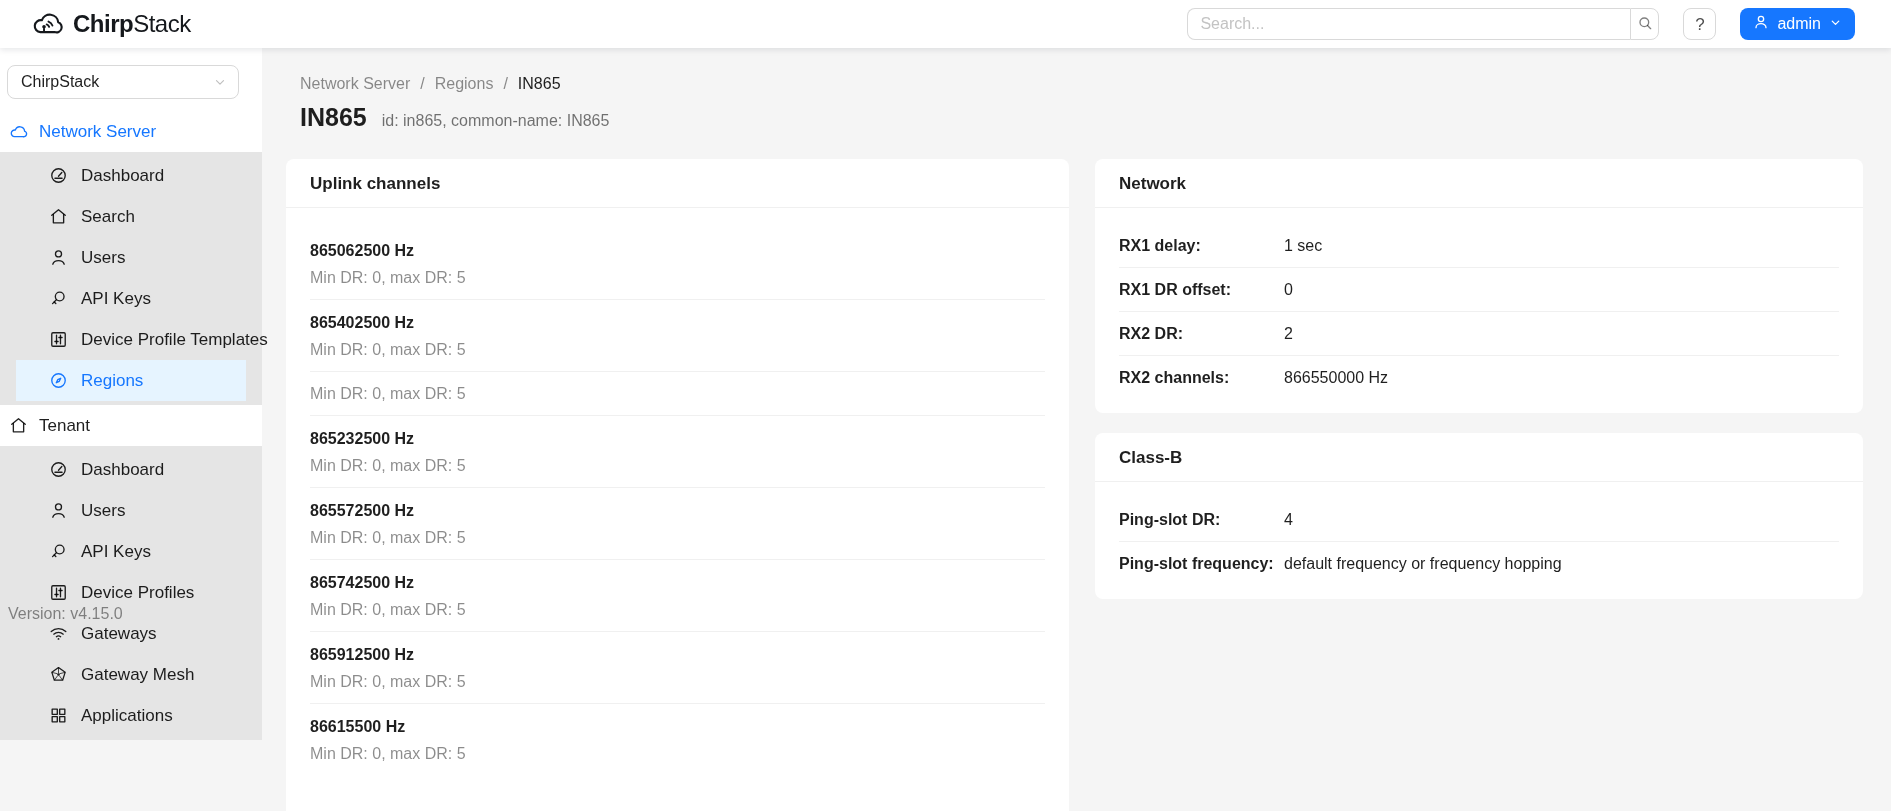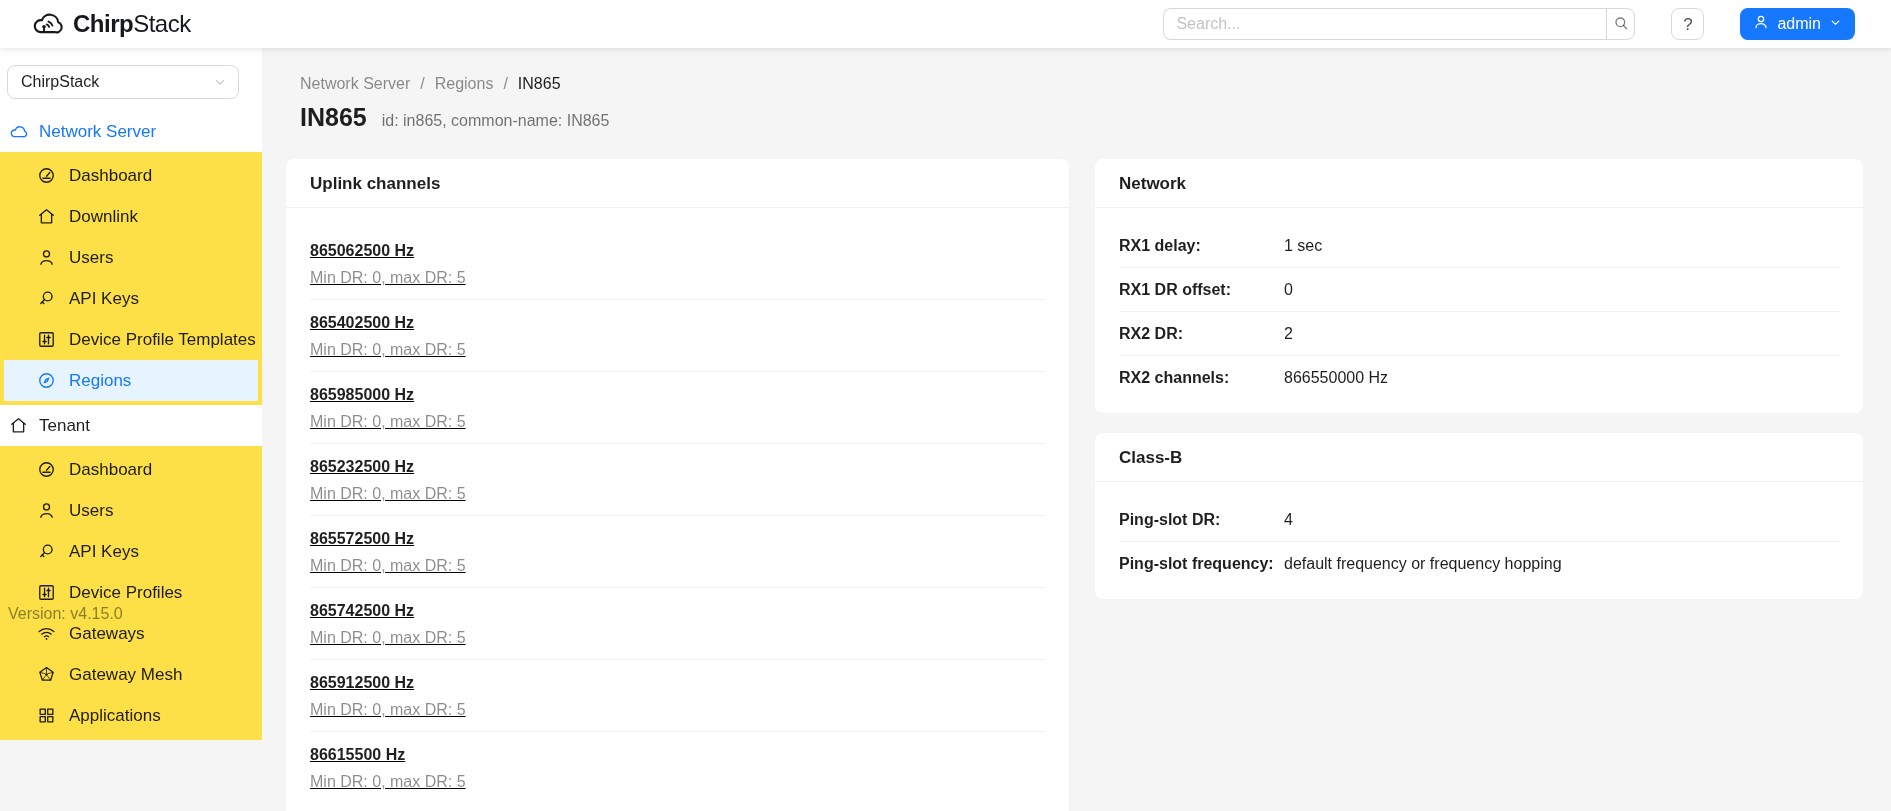--- a/index.html
+++ b/index.html
@@ -7,21 +7,21 @@
     font-family:"Liberation Sans", sans-serif; background:#f5f5f5; }
   .app { display:flex; flex-direction:column; height:661px; }
 
   
   .hdr { flex:0 0 48px; height:48px; background:#fff; display:flex; align-items:center;
     padding:0 36px 0 30px; box-shadow:0 2px 6px rgba(0,21,41,.10); position:relative; z-index:10; }
   .logo { display:flex; align-items:center; gap:9px; cursor:pointer; }
   .logo svg { display:block; }
   .brand { font-size:24px; color:#15181c; letter-spacing:-0.5px; line-height:1; }
   .brand b { font-weight:700; }
-  .hdr-right { margin-left:auto; display:flex; align-items:flex-end; gap:36px; }
+  .hdr-right { margin-left:auto; display:flex; align-items:flex-end; gap:24px; }
   .search-group { display:flex; width:472px; height:32px; }
   .search-group input { flex:1; min-width:0; border:1px solid #d9d9d9; border-right:none;
     border-radius:8px 0 0 8px; padding:0 12px; font-size:16px; color:rgba(0,0,0,.88);
     outline:none; font-family:inherit; background:#fff; }
   .search-group input::placeholder { color:#c3c3c3; }
   .search-btn { width:29px; border:1px solid #d9d9d9; background:#fff; border-radius:0 8px 8px 0;
     display:flex; align-items:center; justify-content:center; color:rgba(0,0,0,.5); cursor:pointer; padding:0; }
   .help-btn { width:33px; height:32px; border:1px solid #d9d9d9; background:#fff; border-radius:8px;
     font-size:17px; color:rgba(0,0,0,.7); cursor:pointer; font-family:inherit; line-height:1; }
   .admin-btn { height:32px; background:#1677ff; color:#fff; border:none; border-radius:8px;
@@ -34,41 +34,41 @@
     display:flex; align-items:center; padding:0 11px 0 13px; font-size:16px; color:rgba(0,0,0,.88); cursor:pointer; background:#fff; }
   .org-select .chev { margin-left:auto; color:#bfbfbf; display:flex; }
   .menu { margin-top:12px; }
   .mi { height:41px; display:flex; align-items:center; padding-left:33px; gap:13px;
     font-size:17px; color:rgba(0,0,0,.88); cursor:pointer; white-space:nowrap; }
   .mi.top { padding-left:9px; gap:11px; }
   .mi .ic { width:19px; height:19px; flex:0 0 19px; display:flex; align-items:center; justify-content:center; }
   .mi .ic svg { width:19px; height:19px; display:block; }
   .mi.blue { color:#1677ff; }
   .mi.selected { background:#e6f4ff; color:#1677ff; }
-  .grp { background:#fde047; padding:3px 4px 4px; }
+  .grp { background:#e5e5e5; padding:3px 16px 4px; }
   .version { position:absolute; left:8px; bottom:38px; font-size:16px; color:rgba(0,0,0,.45); }
 
   .content { flex:1; min-width:0; padding:27px 28px 0 24px; background:#f5f5f5; }
 
   
   .crumbs { margin-left:14px; display:flex; align-items:center; gap:10px; font-size:16px; color:rgba(0,0,0,.45); }
   .bc-link { cursor:pointer; }
   .bc-cur { color:rgba(0,0,0,.88); }
   .page-head { margin:9px 0 0 14px; display:flex; align-items:baseline; gap:15px; }
   .page-head h1 { margin:0; font-size:25px; font-weight:700; color:rgba(0,0,0,.88); line-height:1.2; }
   .subtitle { font-size:16px; color:rgba(0,0,0,.55); }
 
   
   .cards { display:flex; gap:26px; margin-top:27px; align-items:flex-start; }
   .card { background:#fff; border-radius:8px; }
   .card-head { height:49px; line-height:49px; padding:0 24px; font-size:17px; font-weight:700;
     color:rgba(0,0,0,.88); border-bottom:1px solid #f0f0f0; }
   .uplink-card { flex:0 0 783px; min-height:690px; }
   .uplink-body { padding:20px 24px 16px; }
-  .chan { padding:13px 0 12px; border-bottom:1px solid rgba(5,5,5,.06);text-decoration:underline; }
+  .chan { padding:13px 0 12px; border-bottom:1px solid rgba(5,5,5,.06); }
   .chan:last-child { border-bottom:none; }
   .chan .freq { font-size:16px; font-weight:700; color:rgba(0,0,0,.88); line-height:20px; margin-bottom:8px; }
   .chan .dr { font-size:16px; color:rgba(0,0,0,.45); line-height:18px; }
   .col-right { flex:1; display:flex; flex-direction:column; gap:20px; }
   .kv-body { padding:16px 24px 14px; }
   .kv { display:flex; padding:13px 0 12px; border-bottom:1px solid rgba(5,5,5,.06);align-items:flex-end; }
   .kv:last-child { border-bottom:none; }
   .kv .k { flex:0 0 165px; font-size:16px; font-weight:700; color:rgba(0,0,0,.88); }
   .kv .v { font-size:16px; color:rgba(0,0,0,.88); }
 </style>
@@ -154,21 +154,21 @@
             </span>
             <span>Dashboard</span>
           </div>
           <div class="mi">
             <span class="ic">
               <svg viewBox="0 0 24 24" fill="none" stroke="currentColor" stroke-width="1.7" stroke-linecap="round" stroke-linejoin="round">
                 <path d="M3.5 10.5 L12 3.5 L20.5 10.5"></path>
                   <path d="M5.5 9.5 V20 H18.5 V9.5"></path>
               </svg>
             </span>
-            <span>Downlink</span>
+            <span>Search</span>
           </div>
           <div class="mi">
             <span class="ic">
               <svg viewBox="0 0 24 24" fill="none" stroke="currentColor" stroke-width="1.7" stroke-linecap="round">
                 <circle cx="12" cy="7.5" r="3.8"></circle>
                   <path d="M4.8 20.5 a7.4 6 0 0 1 14.4 0"></path>
               </svg>
             </span>
             <span>Users</span>
           </div>
@@ -312,21 +312,20 @@
           <div class="uplink-body">
             <div class="chan">
               <div class="freq">865062500 Hz</div>
               <div class="dr">Min DR: 0, max DR: 5</div>
             </div>
             <div class="chan">
               <div class="freq">865402500 Hz</div>
               <div class="dr">Min DR: 0, max DR: 5</div>
             </div>
             <div class="chan">
-              <div class="freq">865985000 Hz</div>
               <div class="dr">Min DR: 0, max DR: 5</div>
             </div>
             <div class="chan">
               <div class="freq">865232500 Hz</div>
               <div class="dr">Min DR: 0, max DR: 5</div>
             </div>
             <div class="chan">
               <div class="freq">865572500 Hz</div>
               <div class="dr">Min DR: 0, max DR: 5</div>
             </div>

